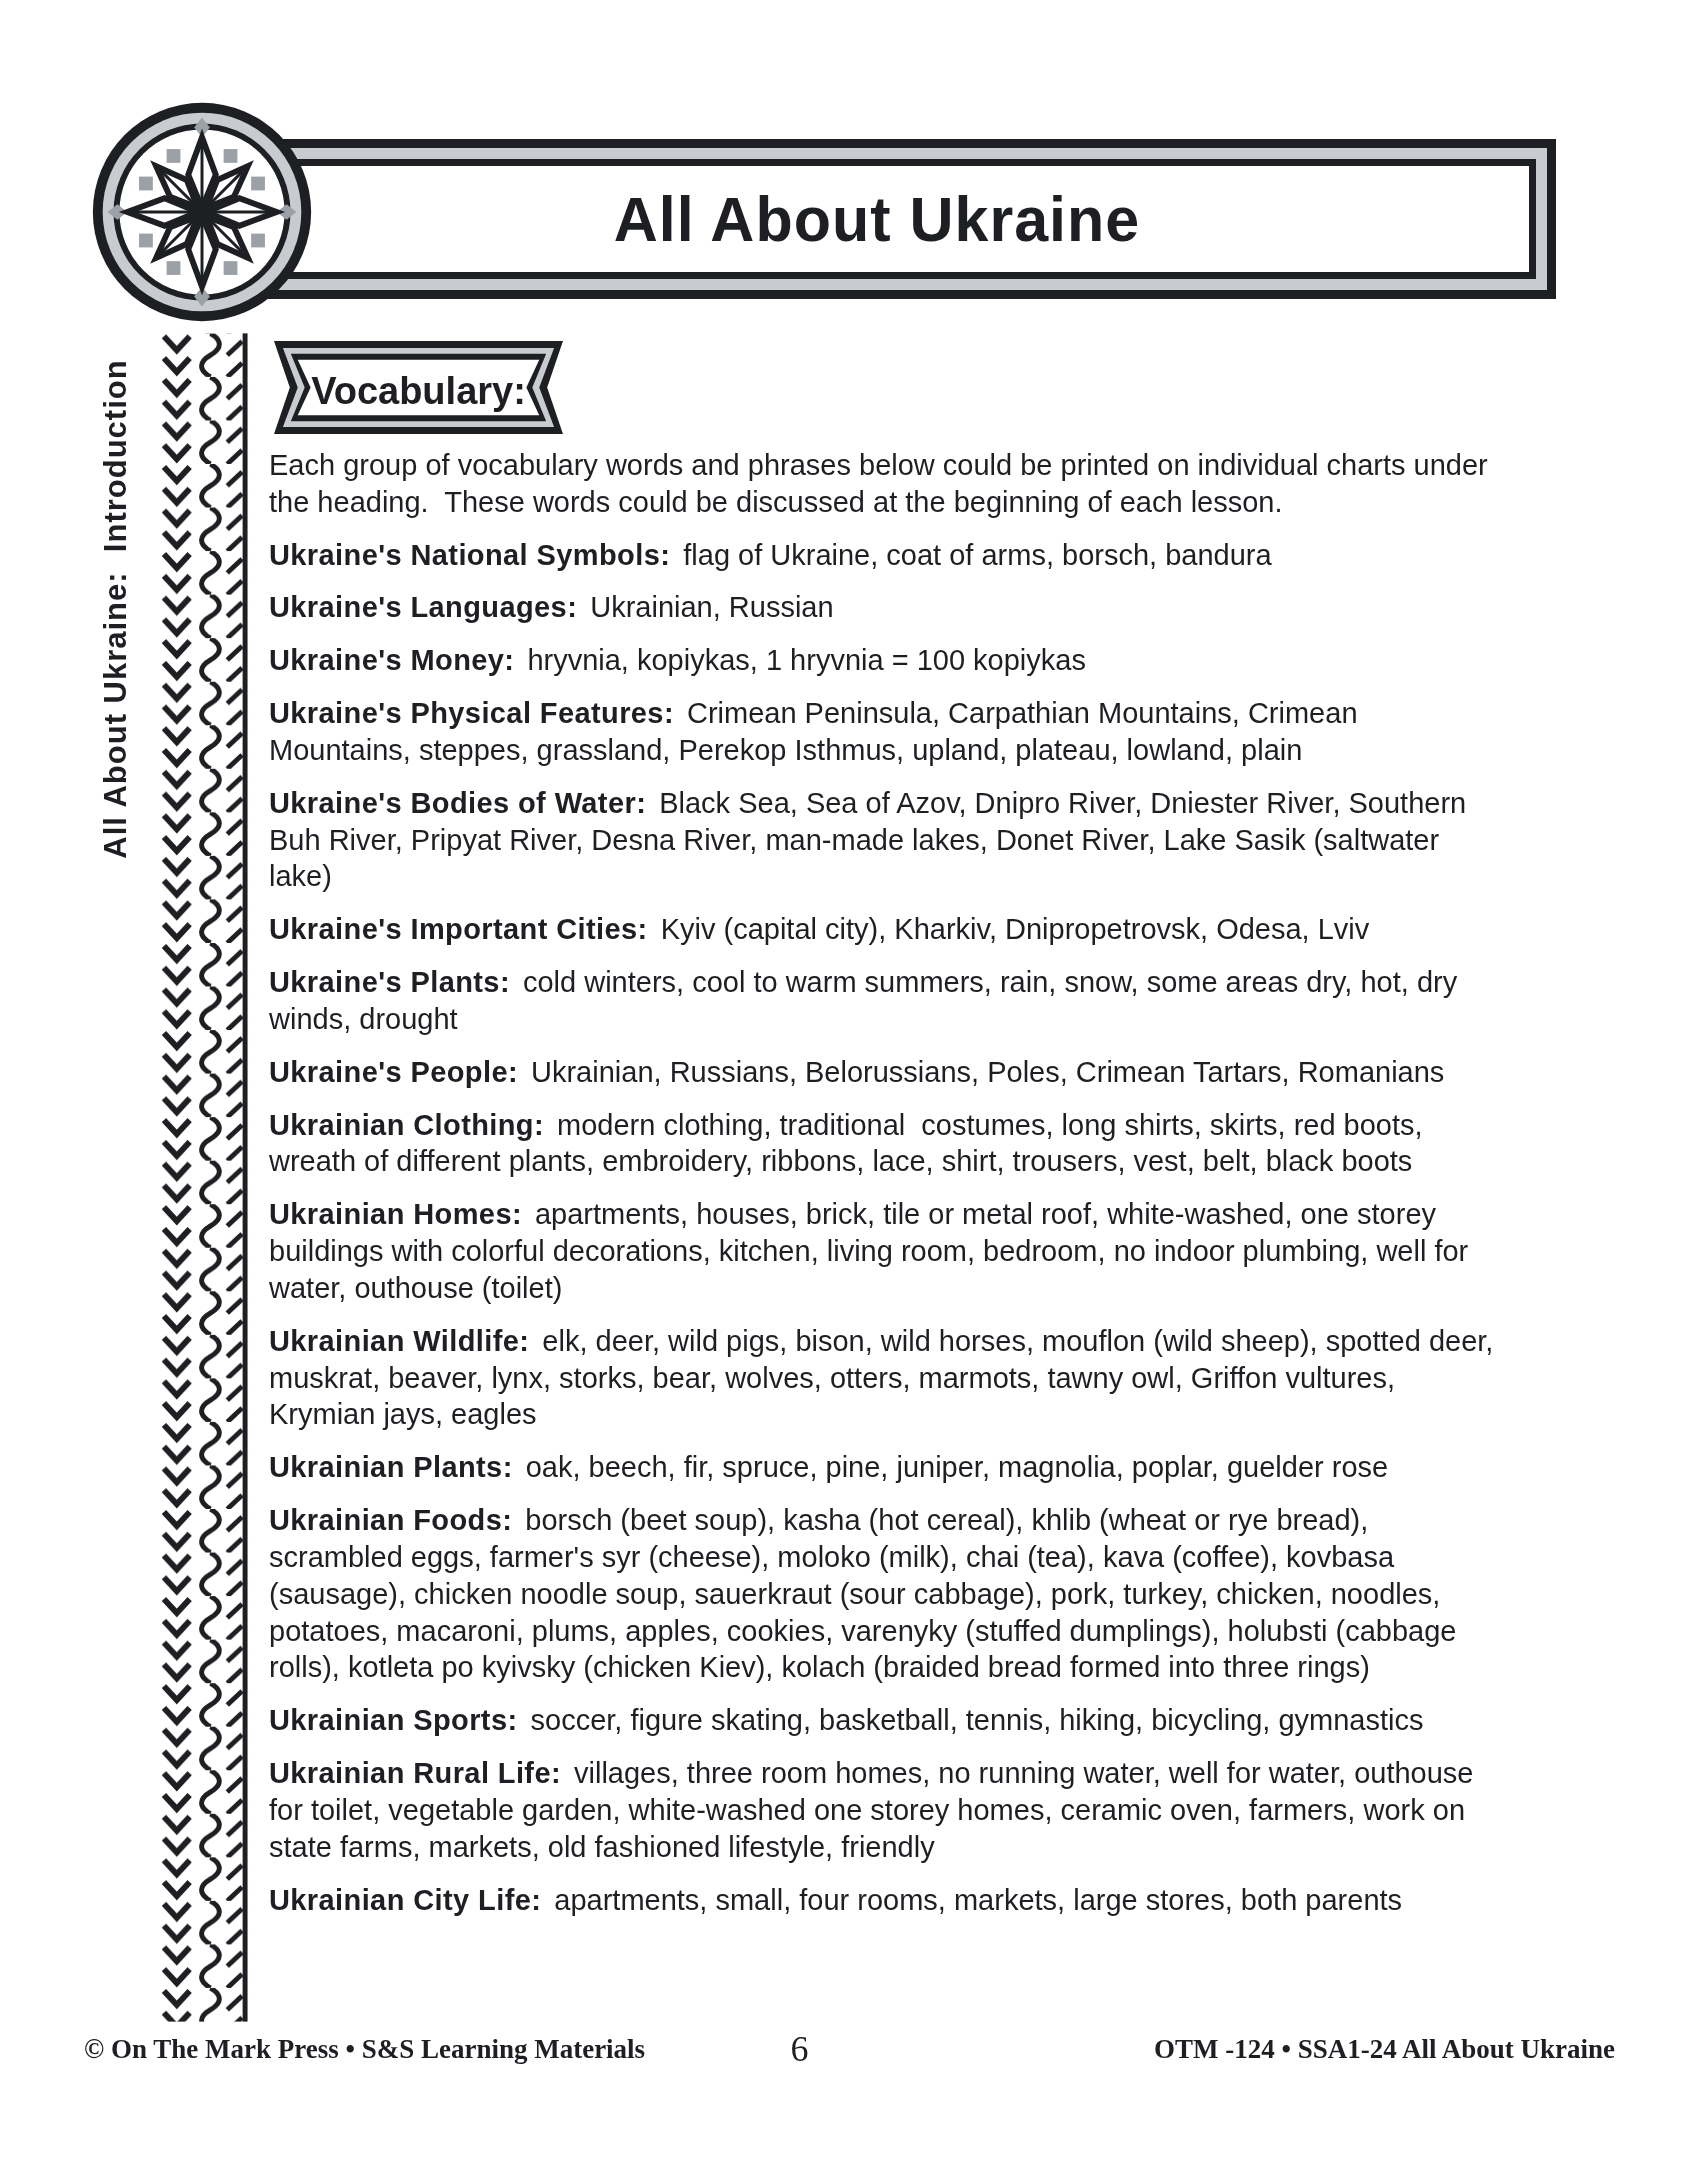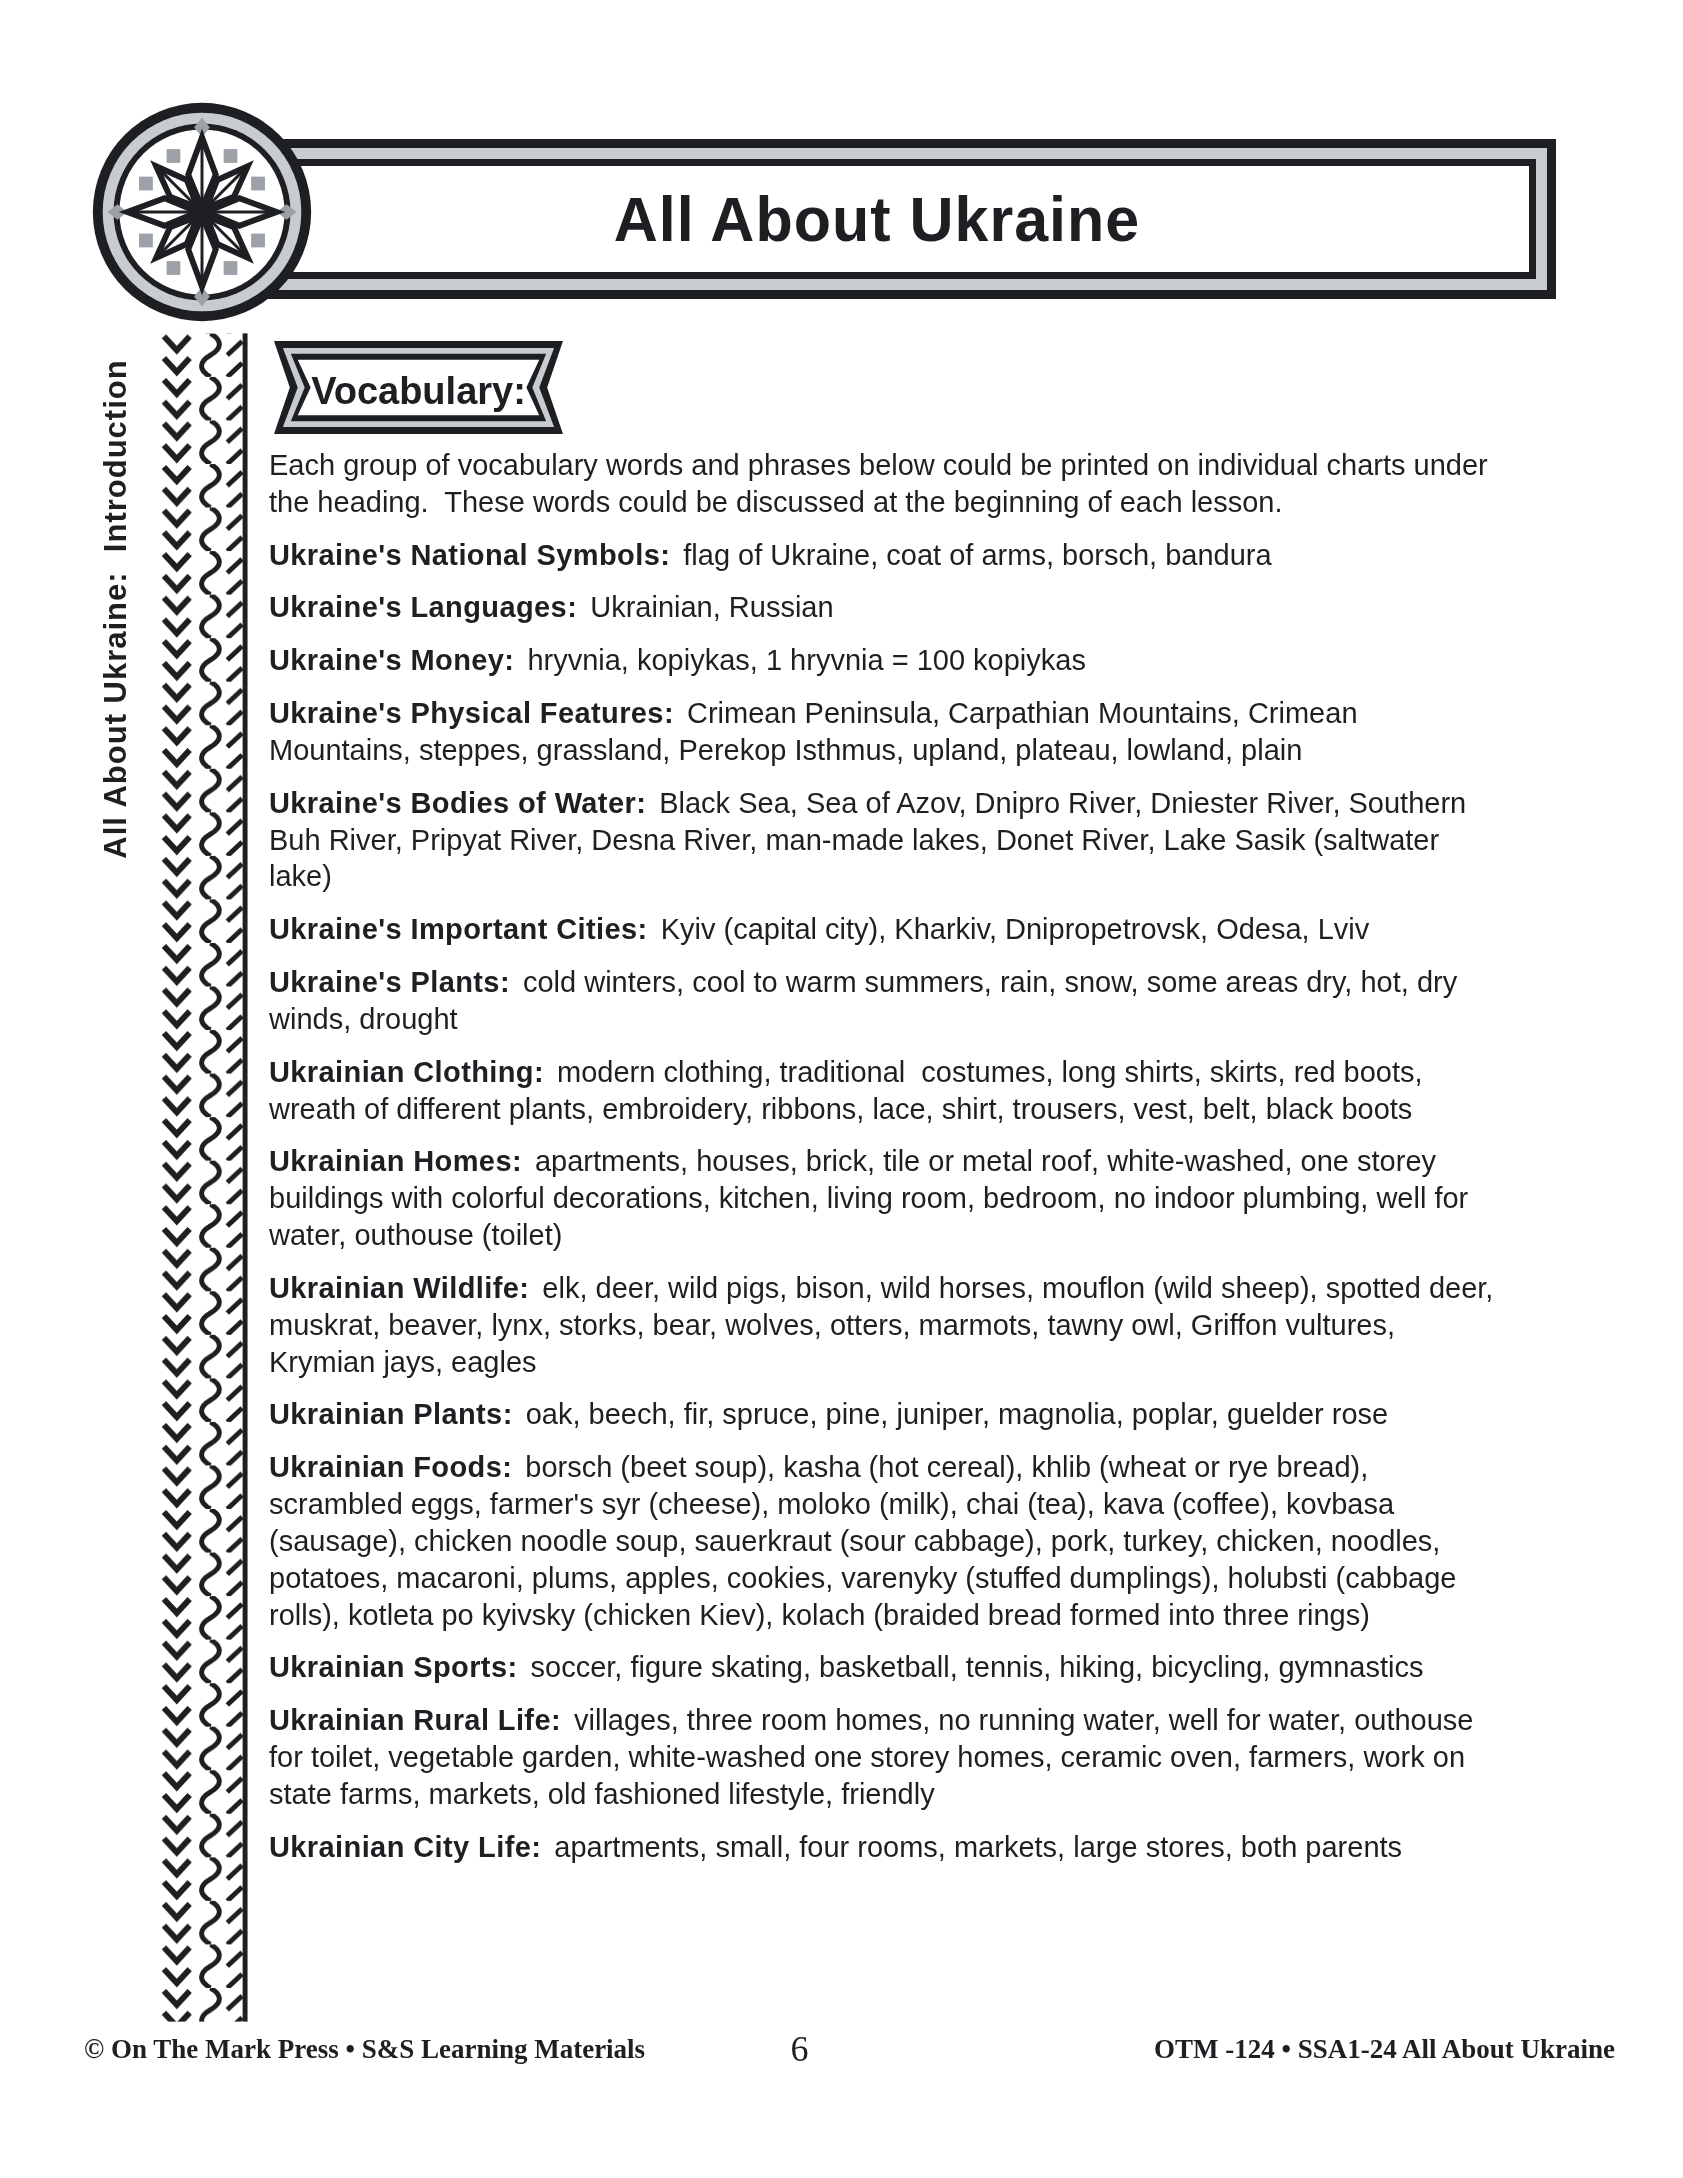--- a/index.html
+++ b/index.html
@@ -152,20 +152,21 @@
   <div class="content">
     <p class="intro">Each group of vocabulary words and phrases below could be printed on individual charts under the heading.  These words could be discussed at the beginning of each lesson.</p>
 
     <p class="entry"><span class="term">Ukraine's National Symbols:</span><span>flag of Ukraine, coat of arms, borsch, bandura</span></p>
     <p class="entry"><span class="term">Ukraine's Languages:</span><span>Ukrainian, Russian</span></p>
     <p class="entry"><span class="term">Ukraine's Money:</span><span>hryvnia, kopiykas, 1 hryvnia = 100 kopiykas</span></p>
     <p class="entry"><span class="term">Ukraine's Physical Features:</span><span>Crimean Peninsula, Carpathian Mountains, Crimean Mountains, steppes, grassland, Perekop Isthmus, upland, plateau, lowland, plain</span></p>
     <p class="entry"><span class="term">Ukraine's Bodies of Water:</span><span>Black Sea, Sea of Azov, Dnipro River, Dniester River, Southern Buh River, Pripyat River, Desna River, man-made lakes, Donet River, Lake Sasik (saltwater lake)</span></p>
     <p class="entry"><span class="term">Ukraine's Important Cities:</span><span>Kyiv (capital city), Kharkiv, Dnipropetrovsk, Odesa, Lviv</span></p>
     <p class="entry"><span class="term">Ukraine's Plants:</span><span>cold winters, cool to warm summers, rain, snow, some areas dry, hot, dry winds, drought</span></p>
+    <p class="entry"><span class="term">Ukraine's People:</span><span>Ukrainian, Russians, Belorussians, Poles, Crimean Tartars, Romanians</span></p>
     <p class="entry"><span class="term">Ukrainian Clothing:</span><span>modern clothing, traditional  costumes, long shirts, skirts, red boots, wreath of different plants, embroidery, ribbons, lace, shirt, trousers, vest, belt, black boots</span></p>
     <p class="entry"><span class="term">Ukrainian Homes:</span><span>apartments, houses, brick, tile or metal roof, white-washed, one storey buildings with colorful decorations, kitchen, living room, bedroom, no indoor plumbing, well for water, outhouse (toilet)</span></p>
     <p class="entry"><span class="term">Ukrainian Wildlife:</span><span>elk, deer, wild pigs, bison, wild horses, mouflon (wild sheep), spotted deer, muskrat, beaver, lynx, storks, bear, wolves, otters, marmots, tawny owl, Griffon vultures, Krymian jays, eagles</span></p>
     <p class="entry"><span class="term">Ukrainian Plants:</span><span>oak, beech, fir, spruce, pine, juniper, magnolia, poplar, guelder rose</span></p>
     <p class="entry"><span class="term">Ukrainian Foods:</span><span>borsch (beet soup), kasha (hot cereal), khlib (wheat or rye bread), scrambled eggs, farmer's syr (cheese), moloko (milk), chai (tea), kava (coffee), kovbasa (sausage), chicken noodle soup, sauerkraut (sour cabbage), pork, turkey, chicken, noodles, potatoes, macaroni, plums, apples, cookies, varenyky (stuffed dumplings), holubsti (cabbage rolls), kotleta po kyivsky (chicken Kiev), kolach (braided bread formed into three rings)</span></p>
     <p class="entry"><span class="term">Ukrainian Sports:</span><span>soccer, figure skating, basketball, tennis, hiking, bicycling, gymnastics</span></p>
     <p class="entry"><span class="term">Ukrainian Rural Life:</span><span>villages, three room homes, no running water, well for water, outhouse for toilet, vegetable garden, white-washed one storey homes, ceramic oven, farmers, work on state farms, markets, old fashioned lifestyle, friendly</span></p>
     <p class="entry"><span class="term">Ukrainian City Life:</span><span>apartments, small, four rooms, markets, large stores, both parents</span></p>
   </div>
 

